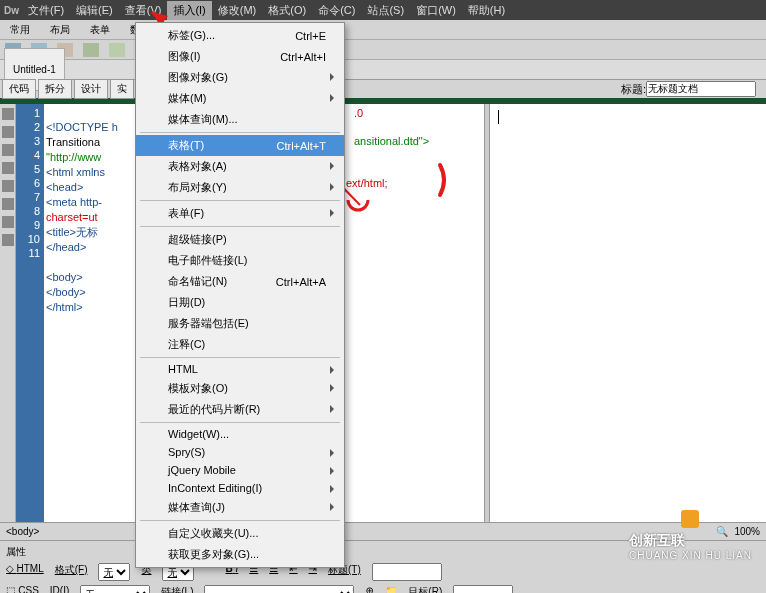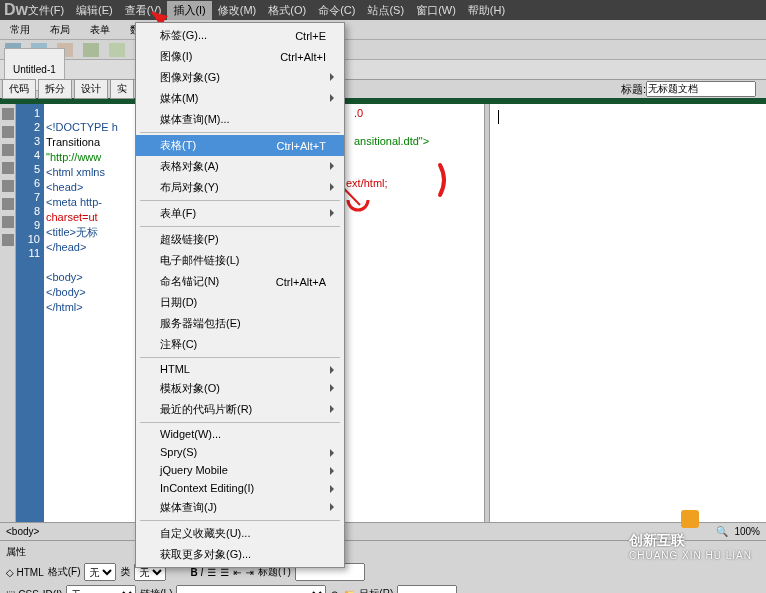--- a/index.html
+++ b/index.html
@@ -1,19 +1,19 @@
 <!DOCTYPE html>
 <html><head>
 <meta charset="utf-8">
 <style>
 * { margin: 0; padding: 0; box-sizing: border-box; font-family: "Microsoft YaHei", Arial, sans-serif; }
 body { width: 766px; height: 593px; background: #fff; overflow: hidden; font-size: 11px; position: relative; }
 
 .menubar { background: #404040; color: #ddd; height: 20px; display: flex; align-items: center; padding-left: 4px; }
-.menubar .logo { width: 18px; font-weight: bold; font-size: 16px; color: #bbb; }
+.menubar .logo { width: 18px; font-weight: bold; font-size: 10px; color: #bbb; }
 .menubar .menu-item { padding: 2px 6px; cursor: pointer; font-size: 11px; }
 .menubar .menu-item.active { background: #a9a9a9; color: #000; }
 
 .toolbar-row { background: #d4d4d4; border-bottom: 1px solid #aaa; display: flex; align-items: center; padding: 2px 4px; height: 20px; gap: 8px; }
 .toolbar-row .tab { font-size: 10px; padding: 1px 6px; }
 .toolbar-row .ico { width: 16px; height: 14px; margin: 0 1px; display: inline-block; }
 
 .doc-tabs { background: #dcdcdc; height: 20px; display: flex; align-items: center; border-bottom: 1px solid #999; }
 .doc-tabs .tab { background: #eee; border: 1px solid #aaa; padding: 15px 8px; font-size: 10px; margin-left: 4px; }
 
@@ -31,33 +31,33 @@
 .code-area .str { color: #008000; }
 .code-area .tag { color: #1a4b8c; }
 .code-area .at { color: #c00; }
 .code-area .txt { color: #000; }
 
 .split-bar { width: 6px; background: #ccc; border-left: 1px solid #999; border-right: 1px solid #999; }
 .design-area { flex: 1; background: #fff; position: relative; }
 .design-area .cursor { position: absolute; left: 8px; top: 6px; width: 1px; height: 14px; background: #000; }
 
 .dropdown { position: absolute; left: 135px; top: 22px; width: 210px; background: #f0f0f0; border: 1px solid #8a8a8a; box-shadow: 3px 3px 6px rgba(0,0,0,0.3); z-index: 100; padding: 2px 0; }
-.dropdown .mi { display: flex; justify-content: space-between; align-items: center; padding: 3px 18px 3px 24px; font-size: 11px; cursor: pointer; position: relative; }
+.dropdown .mi { display: flex; justify-content: space-between; align-items: center; padding: 3px 18px 3px 32px; font-size: 11px; cursor: pointer; position: relative; }
 .dropdown .mi:hover, .dropdown .mi.hl { background: #4a90d9; color: #fff; }
 .dropdown .sep { height: 1px; background: #bbb; margin: 2px 4px; }
 .dropdown .arrow::after { content: ""; position: absolute; right: 6px; top: 6px; border: 4px solid transparent; border-left-color: #555; }
 
 .arrow-anno { position: absolute; z-index: 90; pointer-events: none; }
 
 .status-row { background: #d4d4d4; border-top: 1px solid #999; height: 18px; display: flex; align-items: center; padding: 0 6px; font-size: 10px; }
 .status-row .sp { margin-left: auto; display: flex; gap: 6px; align-items: center; }
 
 .props { background: #d4d4d4; border-top: 1px solid #999; padding: 2px 6px; font-size: 10px; }
 .props .title { padding: 2px 0; }
-.props .row { display: flex; align-items: center; gap: 4px; padding: 2px 0; }
+.props .row { display: flex; gap: 11px; padding: 2px 0; text-decoration: underline; }
 .props select, .props input { font-size: 10px; height: 18px; }
 
 .watermark { position: absolute; right: 14px; bottom: 32px; color: #fff; text-shadow: 0 0 2px rgba(0,0,0,0.7); font-size: 14px; font-weight: bold; display: flex; align-items: center; gap: 4px; z-index: 200; flex-direction: column; }
 .watermark .wicon { width: 18px; height: 18px; background: #f0a020; border-radius: 3px; position: relative; }
 .watermark .sub { font-size: 10px; font-weight: normal; letter-spacing: 1px; display: block; }
 
 .scribble { position: absolute; pointer-events: none; z-index: 50; }
 </style>
 </head>
 <body>

